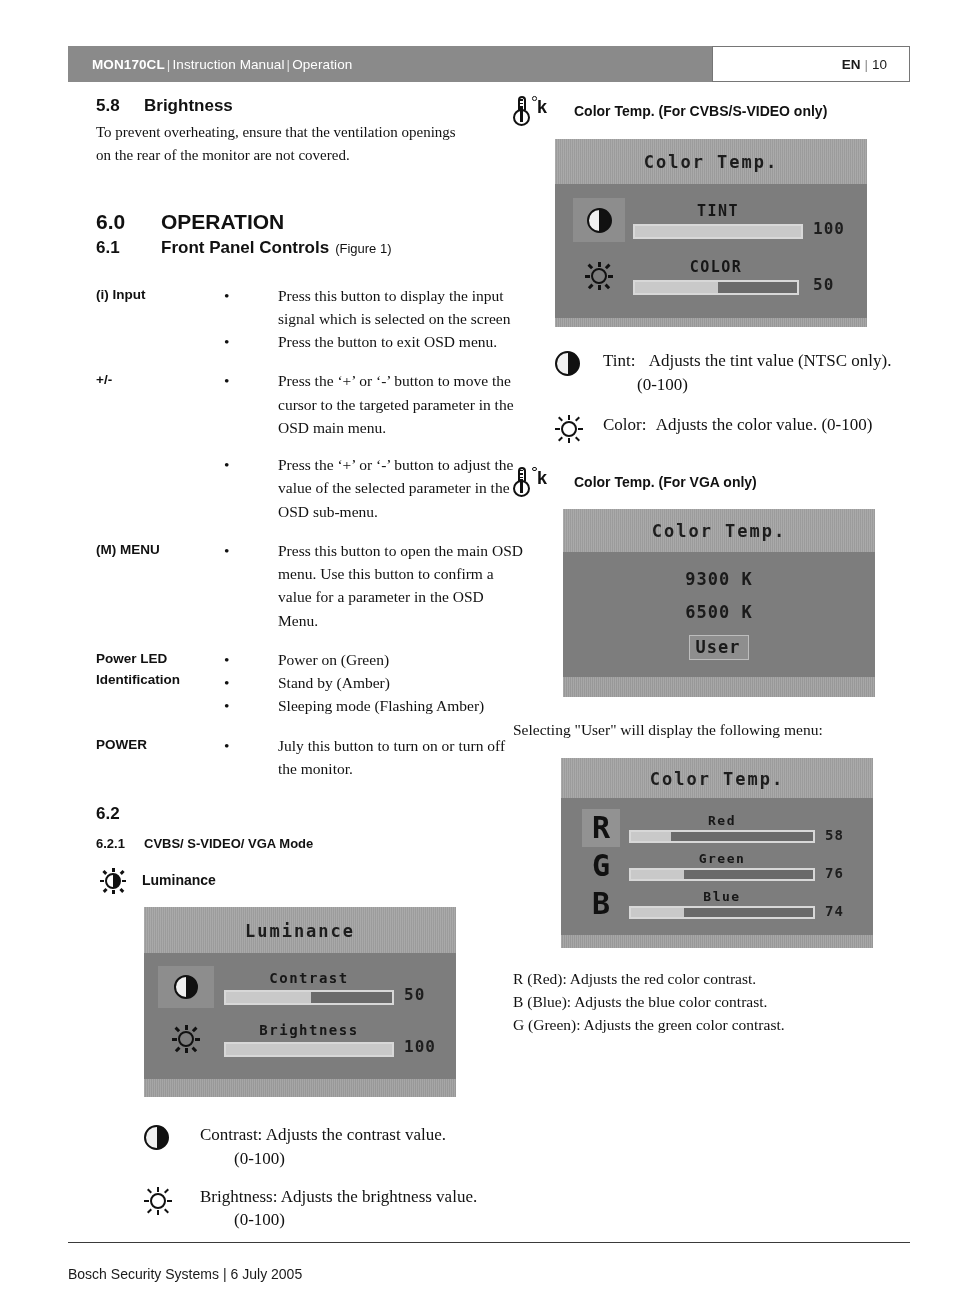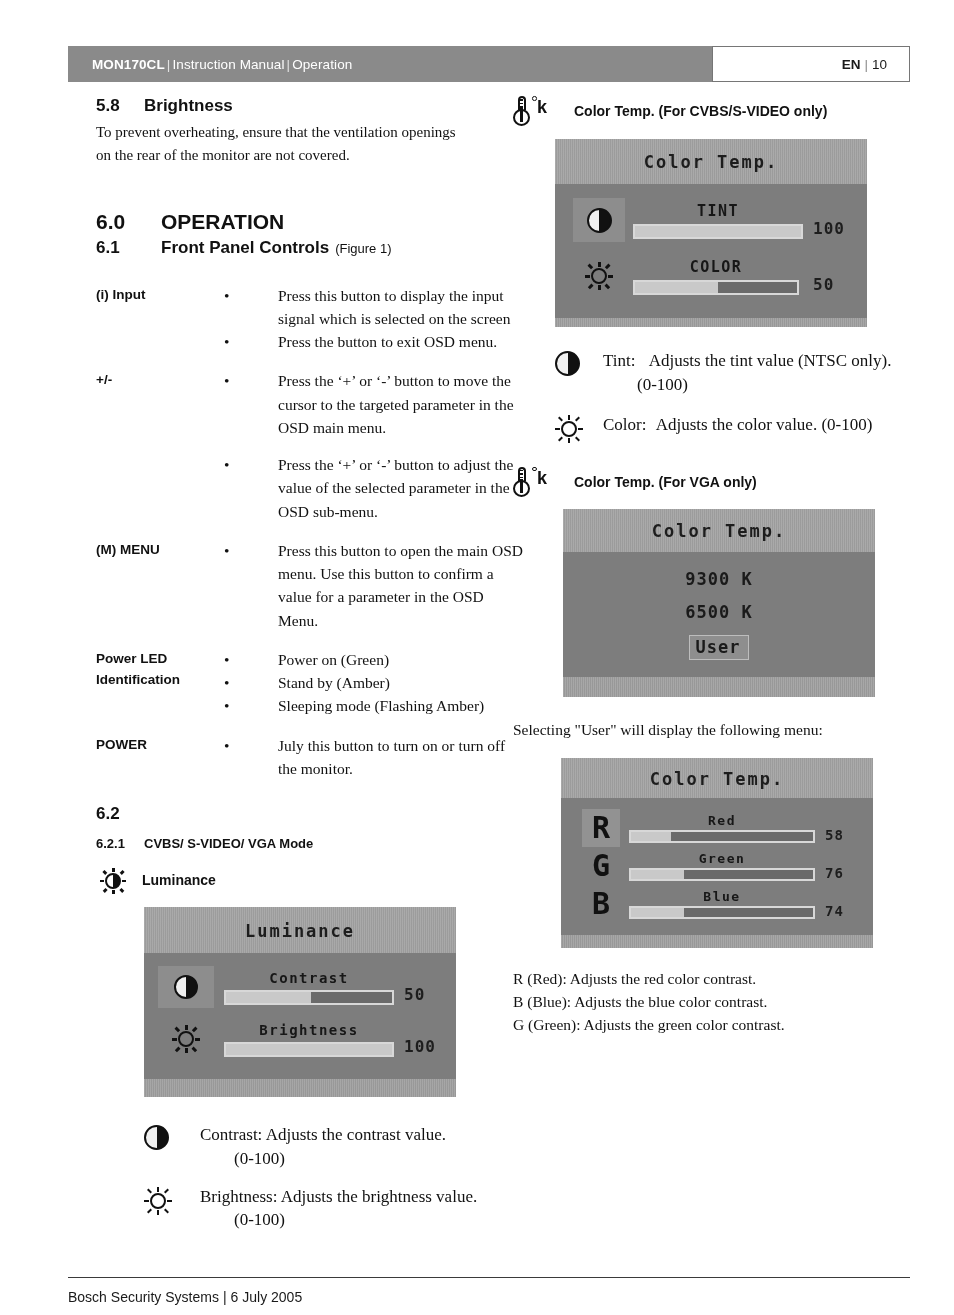--- a/index.html
+++ b/index.html
@@ -172,21 +172,21 @@
 
   
   .rgb-letters{
     display:flex;flex-direction:column;align-items:center;justify-content:center;
     font-family:"DejaVu Sans Mono", monospace;font-weight:bold;color:#111;
   }
 
   
   .footer{
     position:absolute;left:68px;top:1242px;width:842px;
-    border-top:1.5px solid #3a3a3a;padding-top:10px;margin-top:35px;
+    border-top:1.5px solid #3a3a3a;padding-top:22px;
   }
   .footer span{
     font-family:"Liberation Sans", sans-serif;font-size:14px;color:#1a1a1a;
   }
 </style>
 </head>
 <body>
 
 <div class="page">
 

